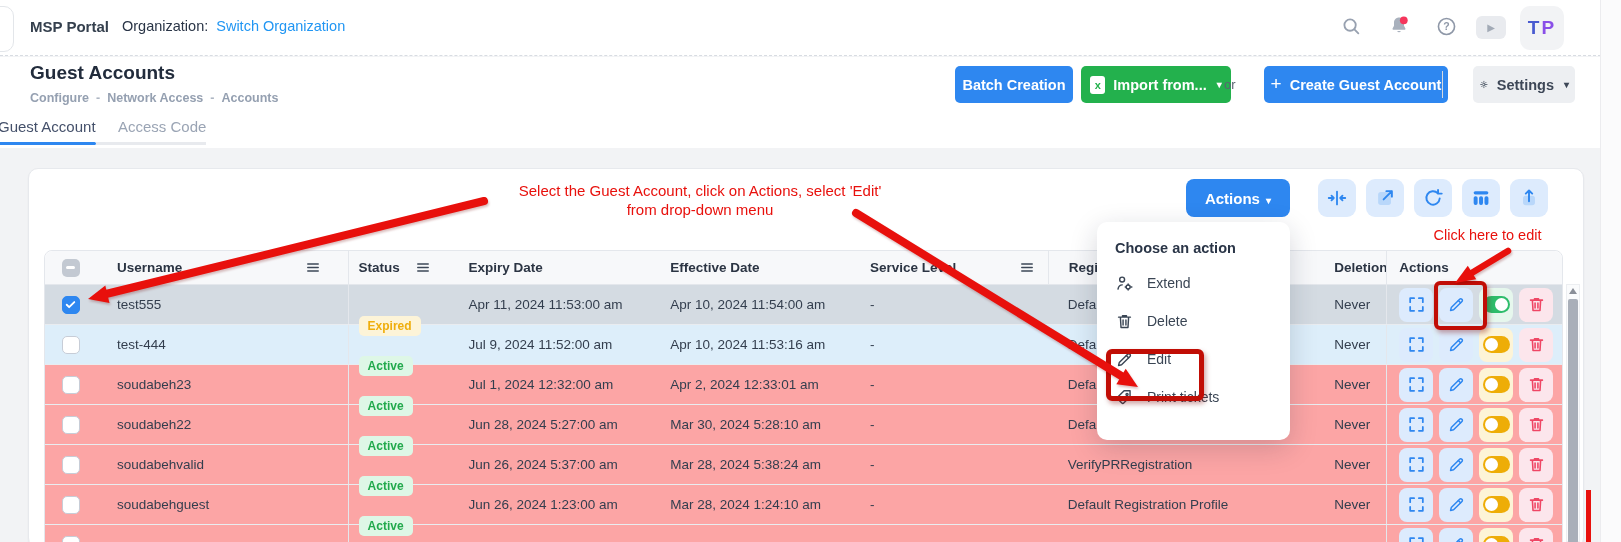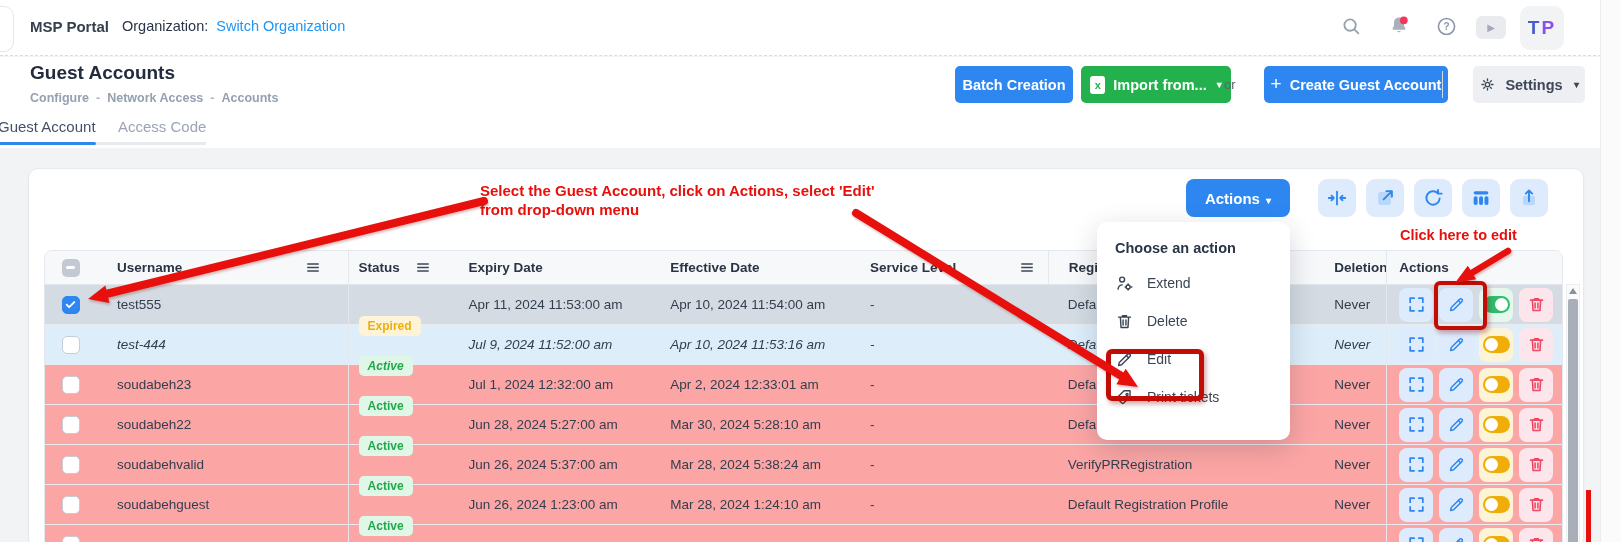--- a/index.html
+++ b/index.html
@@ -22,42 +22,42 @@
   .page-title{position:absolute;left:30px;top:62px;font-size:19px;font-weight:700;color:#222c3c;}
   .breadcrumb{position:absolute;left:30px;top:91px;font-size:12.5px;color:#95a0b1;font-weight:600;}
   .breadcrumb .sep{margin:0 7px;color:#aeb6c3;}
   .btn{position:absolute;top:66px;height:37px;border:none;border-radius:5px;display:flex;align-items:center;justify-content:center;gap:8px;font-family:inherit;font-size:14.5px;font-weight:700;color:#fff;cursor:pointer;box-sizing:border-box;margin-left:17px;}
   .btn-batch{left:938px;width:118px;background:var(--accent-blue);}
   .btn-import{left:1064px;width:150px;background:var(--accent-green);}
   .or-label{position:absolute;left:1224px;top:77px;font-size:13px;color:#5b6472;}
   .btn-create{left:1247px;width:184px;background:var(--accent-blue);}
   .plus{font-size:19px;font-weight:400;margin-top:-2px;}
   .hdr-divider{position:absolute;left:1442px;top:71px;width:1px;height:27px;background:#d5d9df;}
-  .btn-settings{left:1456px;width:112px;background:#edeff2;color:#3d4757;justify-content:space-between;}
+  .btn-settings{left:1456px;width:102px;background:#edeff2;color:#3d4757;justify-content:space-between;}
   .caret{font-size:10px;margin-left:2px;}
   .xls-ic{width:15px;height:18px;background:#fff;border-radius:3px;display:flex;align-items:center;justify-content:center;color:var(--accent-green);font-size:11px;font-weight:700;}
 
   
   .tabs{position:absolute;left:0;top:112px;width:100%;height:36px;background:#fff;}
   .tab1{position:absolute;left:-2px;top:118px;font-size:15px;color:#44506a;cursor:pointer;}
   .tab2{position:absolute;left:118px;top:118px;font-size:15px;color:#9aa4b4;cursor:pointer;}
   .tab-underline-active{position:absolute;left:-10px;top:142px;width:106px;height:3px;background:var(--accent-blue);border-radius:2px;}
   .tab-underline-rest{position:absolute;left:96px;top:142px;width:110px;height:3px;background:#e8eaee;}
 
   
   .card{position:absolute;left:28px;top:168px;width:1556px;height:380px;background:#fff;border:1px solid #e7e9ed;border-radius:10px;box-shadow:0 1px 2px rgba(16,24,40,.05);box-sizing:border-box;}
   .btn-actions{position:absolute;left:1186px;top:179px;width:104px;height:38px;background:var(--accent-blue);border:none;border-radius:8px;color:#fff;font-family:inherit;font-weight:700;font-size:15px;cursor:pointer;}
   .tool-btn{position:absolute;top:179px;width:38px;height:38px;background:#ddebfd;border-radius:9px;display:flex;align-items:center;justify-content:center;cursor:pointer;}
 
   
   .table{position:absolute;left:44px;top:250px;width:1519px;border:1px solid #e4e7ec;border-radius:8px 8px 0 0;box-sizing:border-box;background:#fff;}
   .thead{display:flex;height:33px;align-items:center;background:#f7f8fa;border-bottom:1px solid #e4e7ec;font-weight:700;font-size:13.5px;color:#2b3443;border-radius:8px 8px 0 0;}
   .trow{display:flex;height:39px;align-items:center;border-bottom:1px solid #e9ecf0;font-size:13.5px;color:#333e4e;background:#fca5a5;}
   .trow.selected{background:var(--selected-row);}
-  .trow.highlight{background:var(--highlight-row);font-style:italic;}
+  .trow.highlight{background:var(--highlight-row);}
   .trow.partial{border-bottom:none;}
   .cell{display:flex;align-items:center;box-sizing:border-box;padding-left:10px;overflow:hidden;white-space:nowrap;}
   .c-check{width:52px;justify-content:center;padding-left:0;}
   .c-user{width:252px;padding-left:20px;border-right:1px solid #e4e7ec;align-self:stretch;}
   .c-status{width:110px;}
   .c-expiry{width:202px;}
   .c-effective{width:200px;}
   .c-service{width:188px;}
   .c-reg{width:277px;padding-left:20px;}
   .c-deletion{width:62px;padding-left:10px;}
@@ -94,21 +94,21 @@
   .vscroll{position:absolute;left:1566px;top:284px;width:14px;height:258px;background:#fafbfc;border:1px solid #eceef1;box-sizing:border-box;}
   .vscroll .up{position:absolute;left:2px;top:3px;width:0;height:0;border-left:4px solid transparent;border-right:4px solid transparent;border-bottom:6px solid #8a8f98;}
   .vscroll .thumb{position:absolute;left:1px;top:14px;width:10px;height:244px;background:#a9afb9;border-radius:2px;cursor:grab;}
 
   
   .menu{position:absolute;left:1097px;top:222px;width:193px;height:218px;background:#fff;border-radius:10px;box-shadow:0 8px 28px rgba(20,30,50,.18);z-index:50;box-sizing:border-box;}
   .menu-title{padding:18px 18px 8px;font-weight:700;font-size:14.5px;color:#2a3547;}
   .menu-item{height:38px;display:flex;align-items:center;gap:13px;padding:0 18px;font-size:14px;color:#3a4554;cursor:pointer;}
 
   
-  .ann{position:absolute;color:var(--annotation-red);font-weight:700;z-index:100;}
+  .ann{position:absolute;color:var(--annotation-red);font-weight:400;z-index:100;text-align:center;}
   .ann-select{left:480px;top:181px;width:440px;font-size:15px;line-height:19px;}
   .ann-click{left:1400px;top:227px;width:175px;font-size:14.5px;}
   .redbox{position:absolute;border:5px solid var(--box-red);border-radius:6px;z-index:90;box-shadow:2px 3px 5px rgba(120,0,0,.35);}
   .redbox-edit{left:1106px;top:349px;width:88px;height:42px;}
   .redbox-pencil{left:1434px;top:281px;width:45px;height:41px;border-width:4px;}
   .overlay{position:absolute;left:0;top:0;z-index:100;pointer-events:none;filter:drop-shadow(1px 2px 1px rgba(110,0,0,.25));}
   .red-edge-bar{position:absolute;left:1586px;top:490px;width:5px;height:52px;background:var(--annotation-red);z-index:100;}
   .right-strip{position:absolute;left:1600px;top:0;width:21px;height:542px;background:#fbfbfc;border-left:1px solid #ececef;box-sizing:border-box;}
 </style>
 </head>

